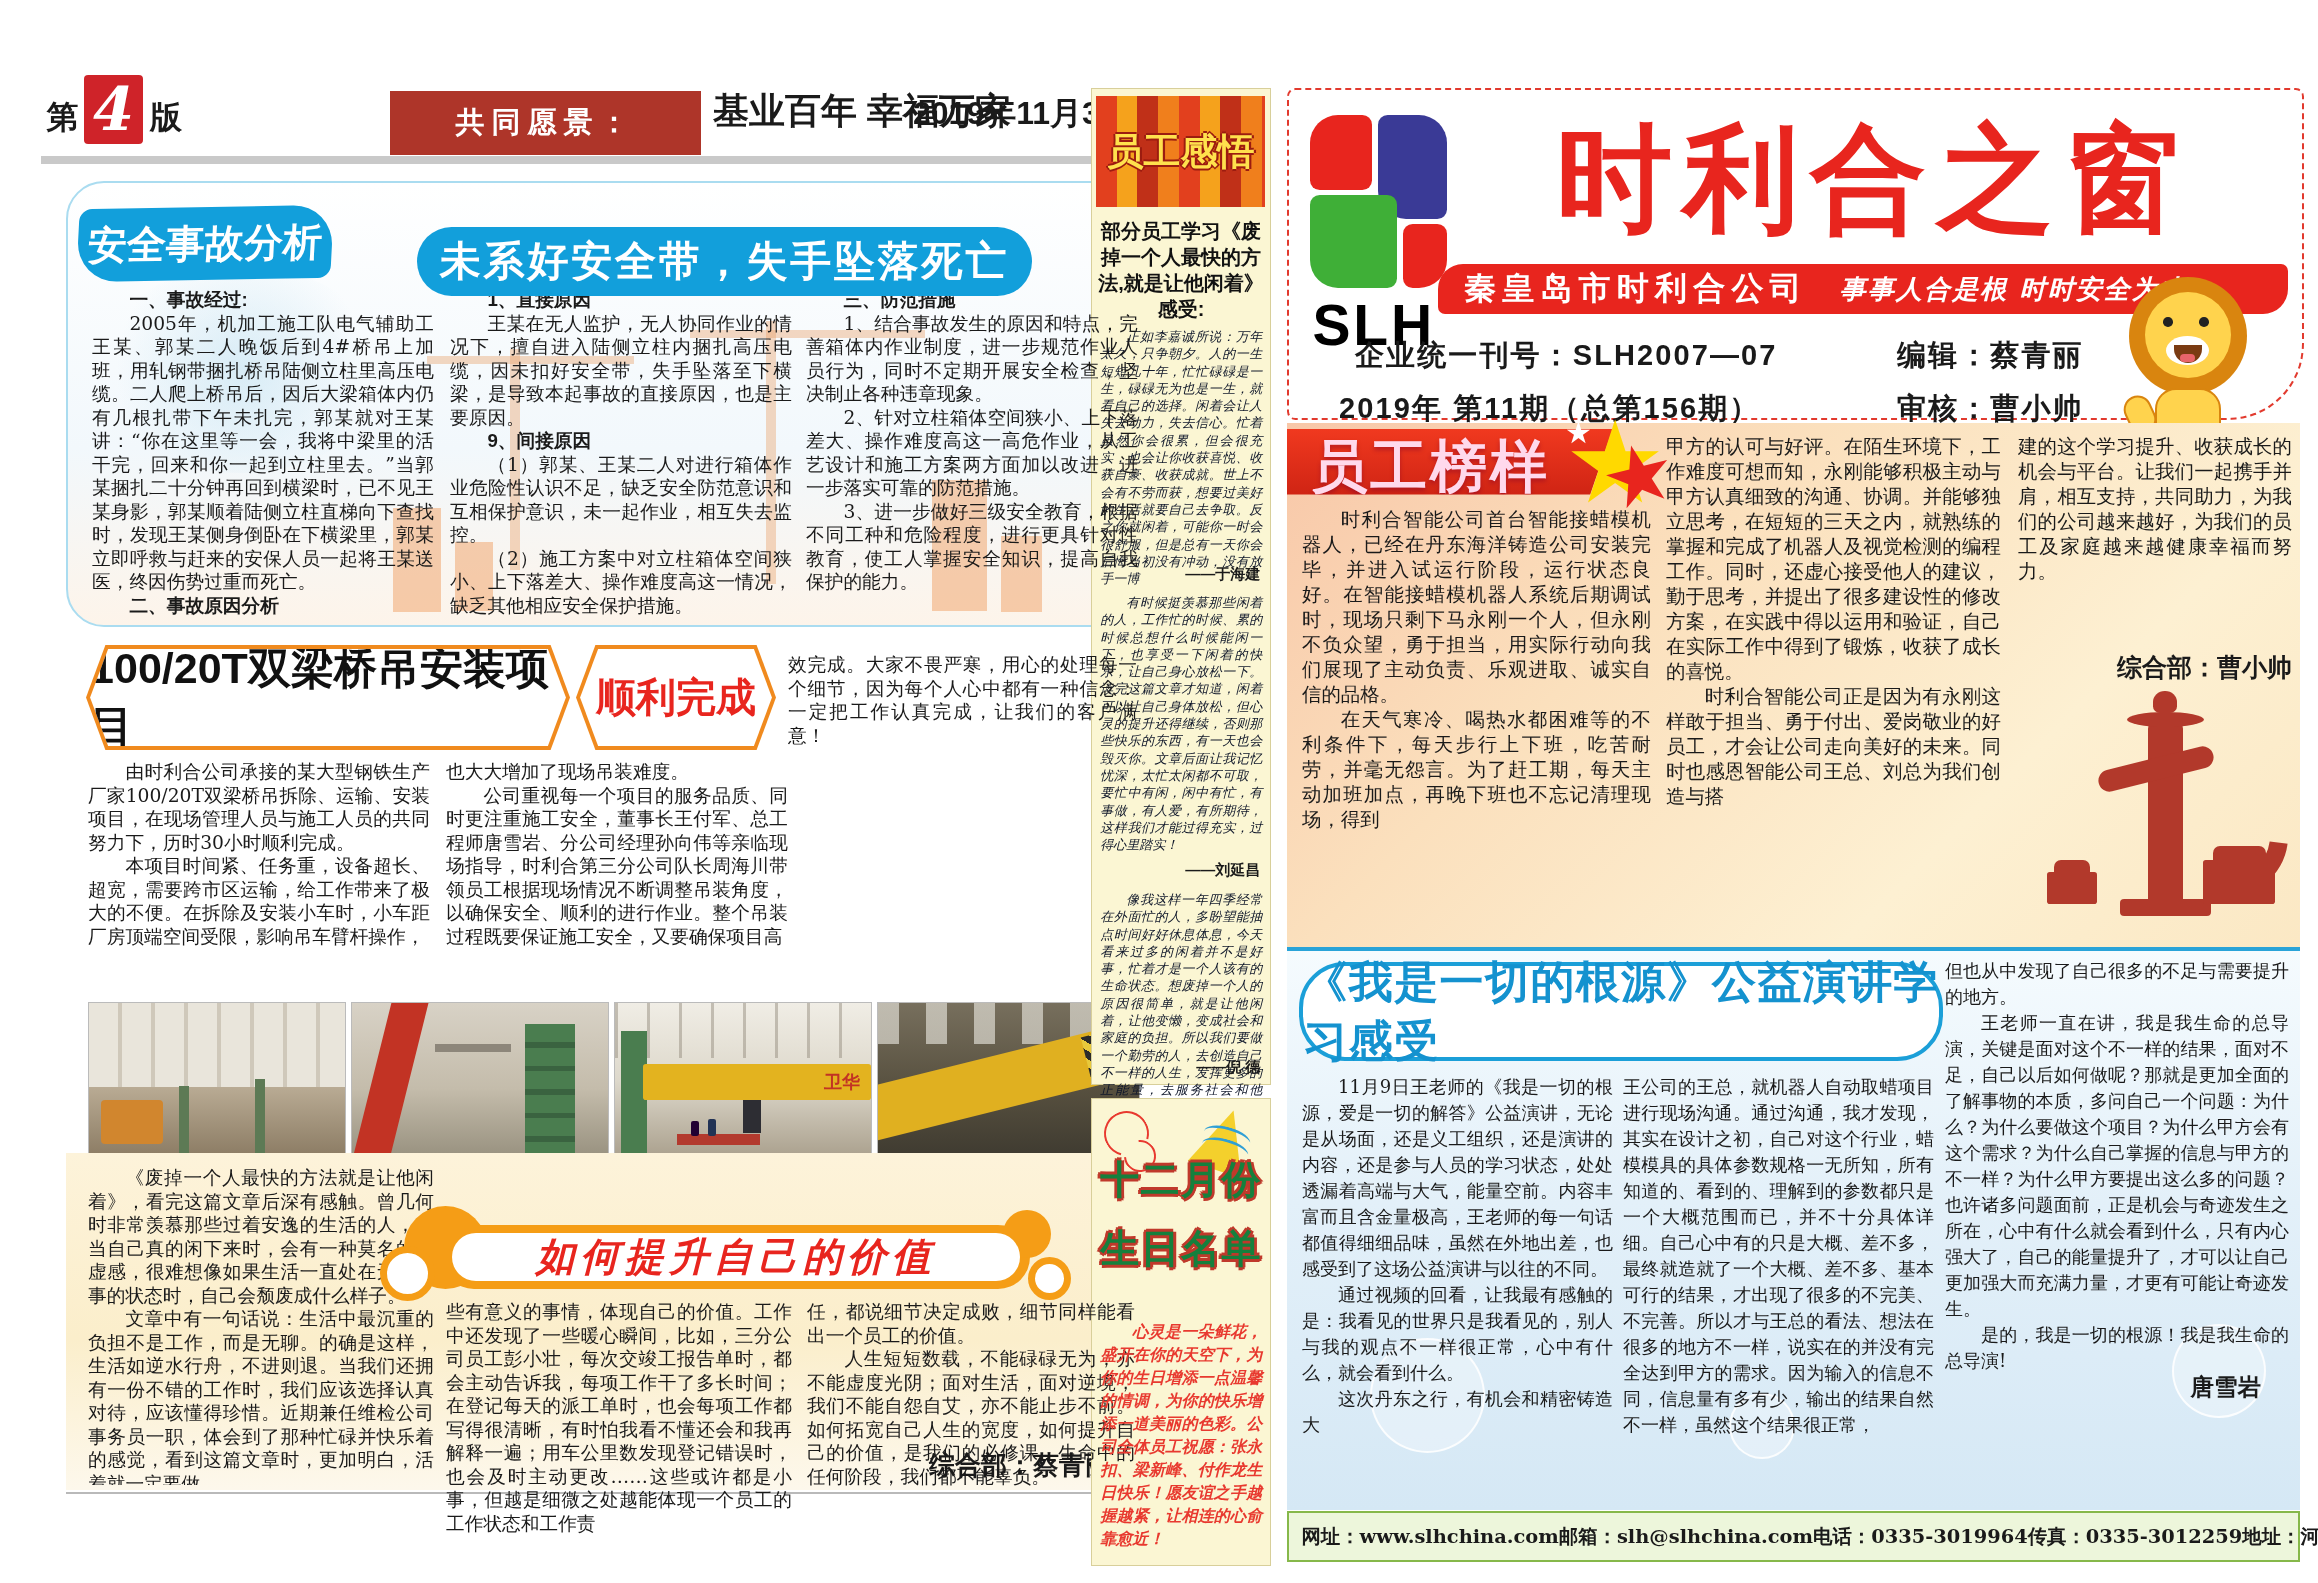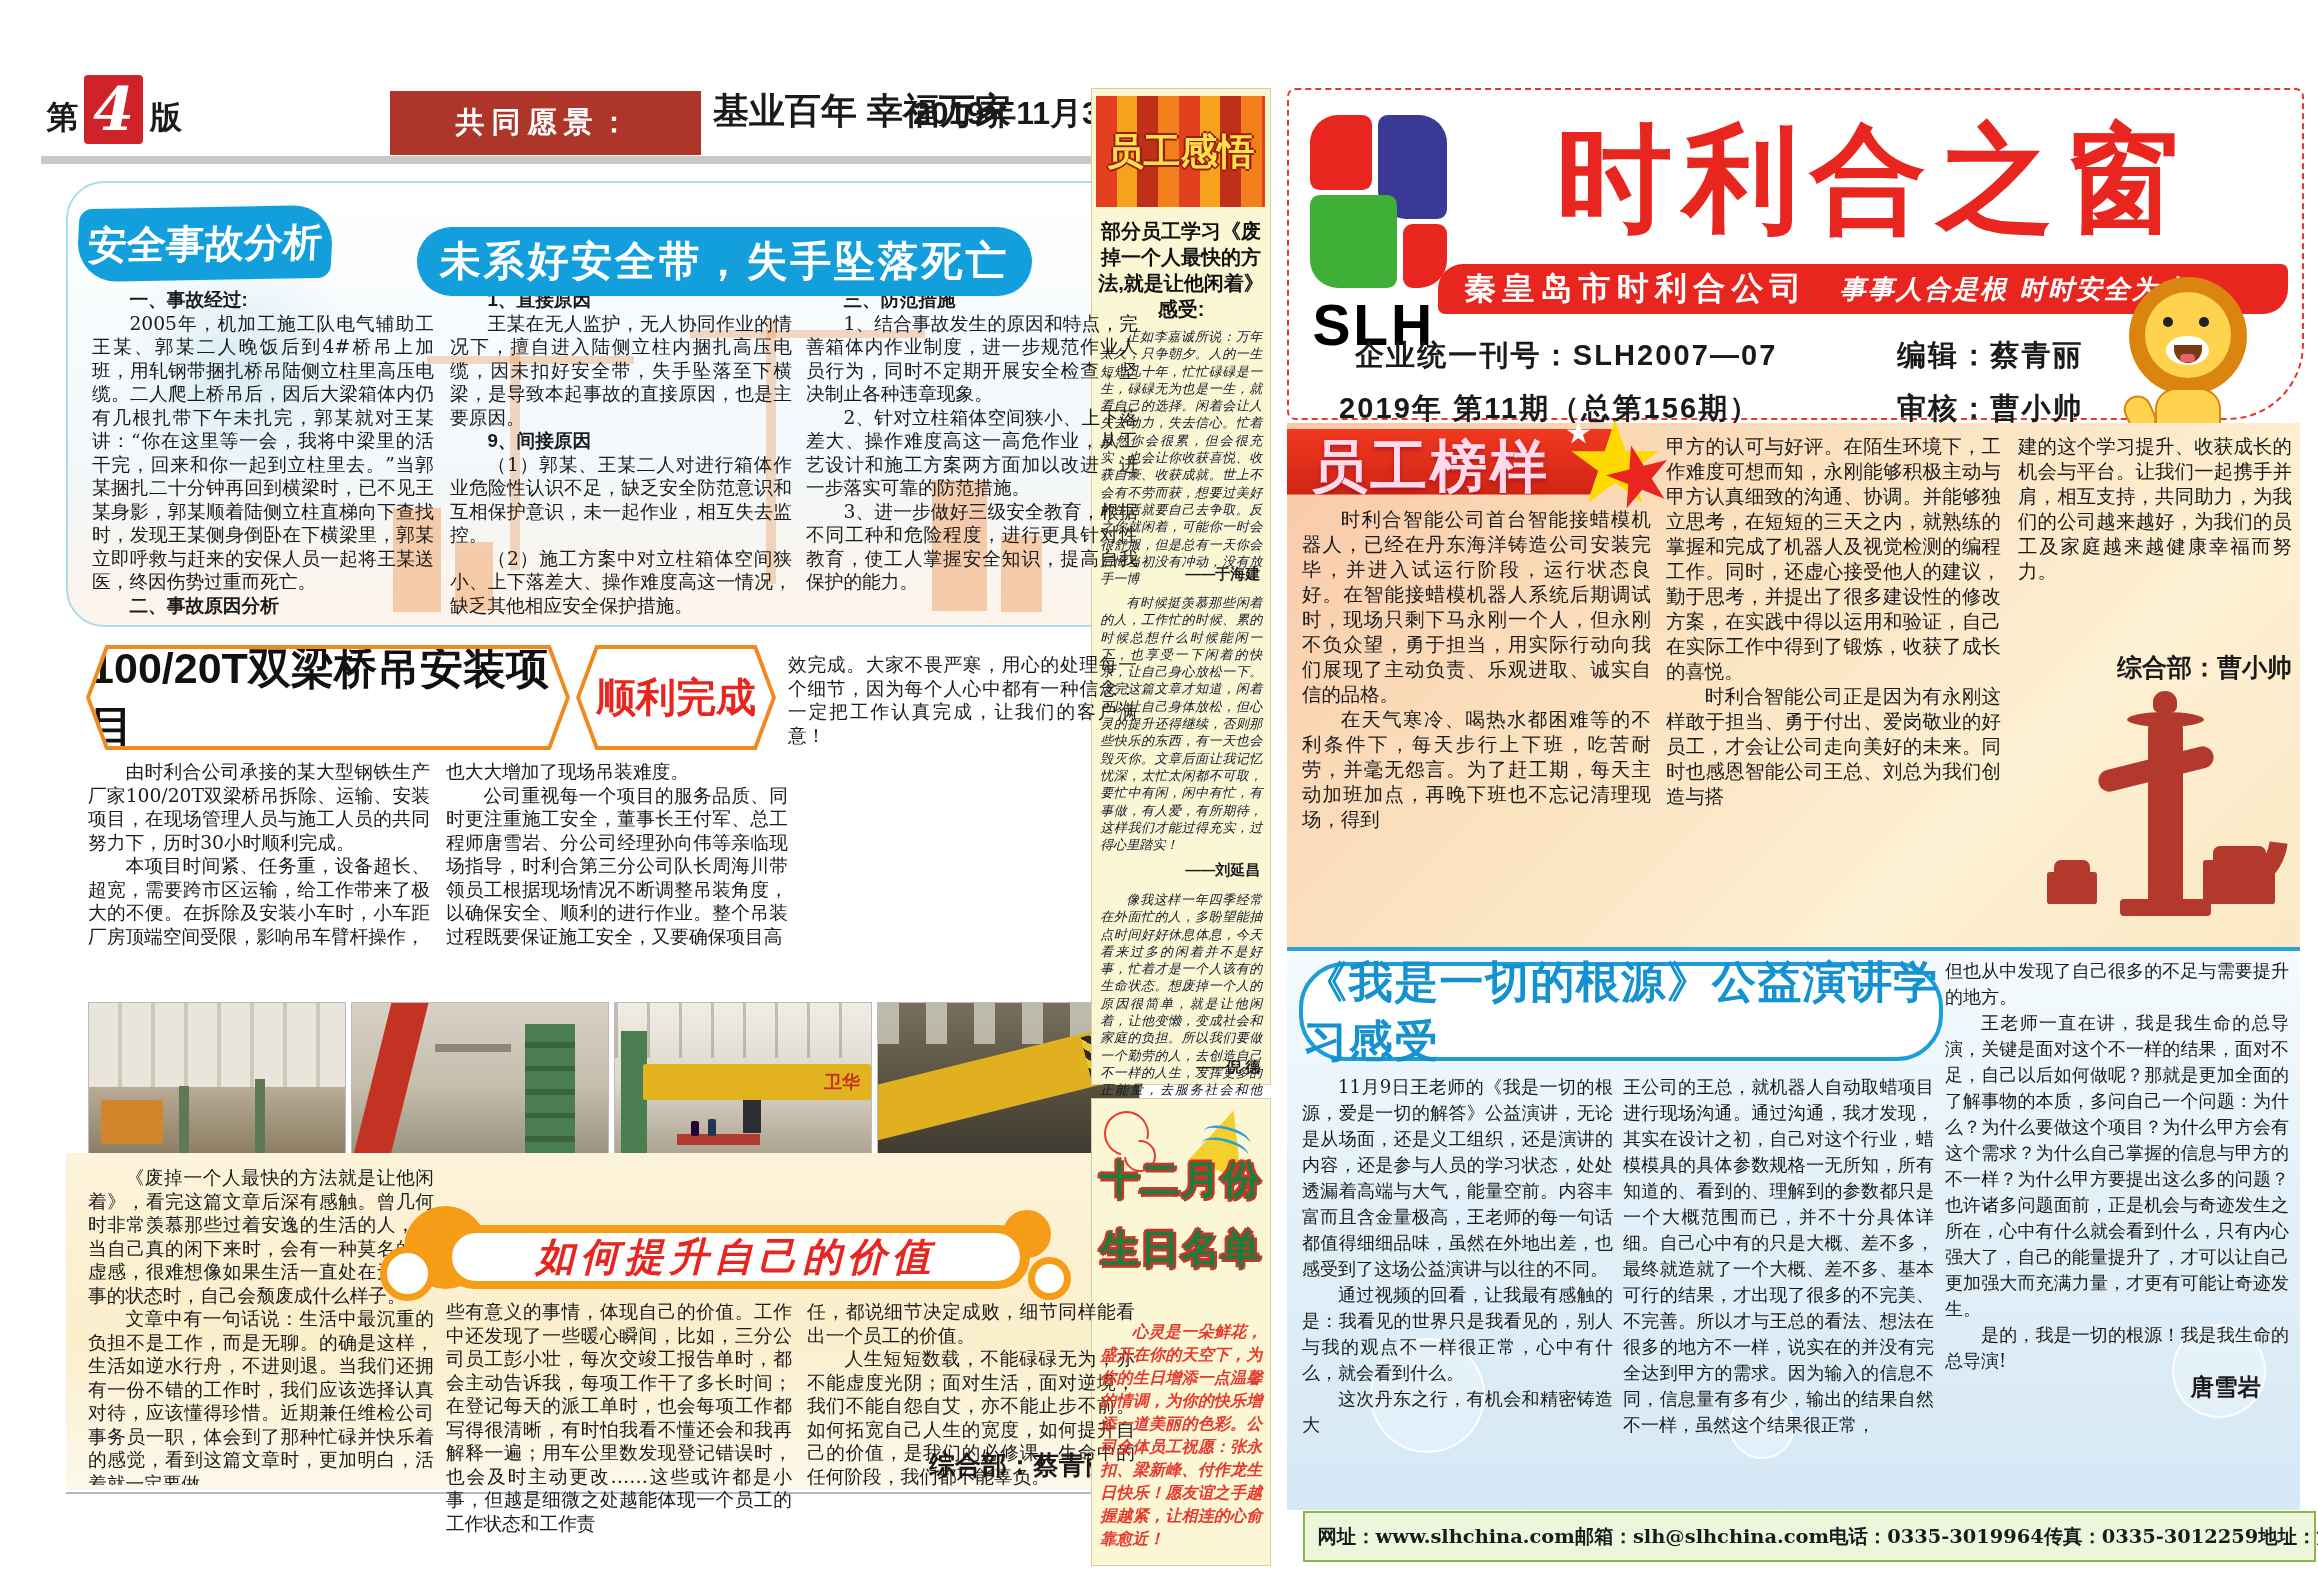--- a/index.html
+++ b/index.html
@@ -130,21 +130,21 @@
        display:flex;align-items:center;justify-content:center;color:#1492cf;font-size:44px;
        font-weight:bold;font-family:"Liberation Sans",sans-serif;letter-spacing:1.4px;}
   .speech-panel .col{font-size:18px;line-height:26px;}
   .speech-sig{text-align:right;font-family:"Liberation Sans",sans-serif;font-weight:bold;
        font-size:23.5px;padding-right:28px;margin-top:19.4px;}
   .bubble{position:absolute;border-radius:50%;border:2.1px solid rgba(255,255,255,.85);
        background:rgba(255,255,255,.30);}
   
   .footer-bar{left:1287px;top:1511px;width:1013px;height:51px;background:#edf6db;
        border:2.1px solid #86b84a;display:flex;align-items:center;justify-content:space-between;
-       padding:0 12.4px;box-sizing:border-box;white-space:nowrap;margin-left:16px;}
+       padding:0 12.4px;box-sizing:border-box;white-space:nowrap;}
   .footer-bar span{font-size:19.4px;font-weight:bold;font-family:"DejaVu Serif",serif;}
 </style>
 </head>
 <body>
 
 <div class="page">
 
   <div class="abs" style="left:41px;top:75px;width:1175px;height:76px;">
     <span class="abs hdr-label" style="left:5.5px;top:21px;">第</span>
     <div class="abs pagenum-box" style="left:43px;top:0;">

